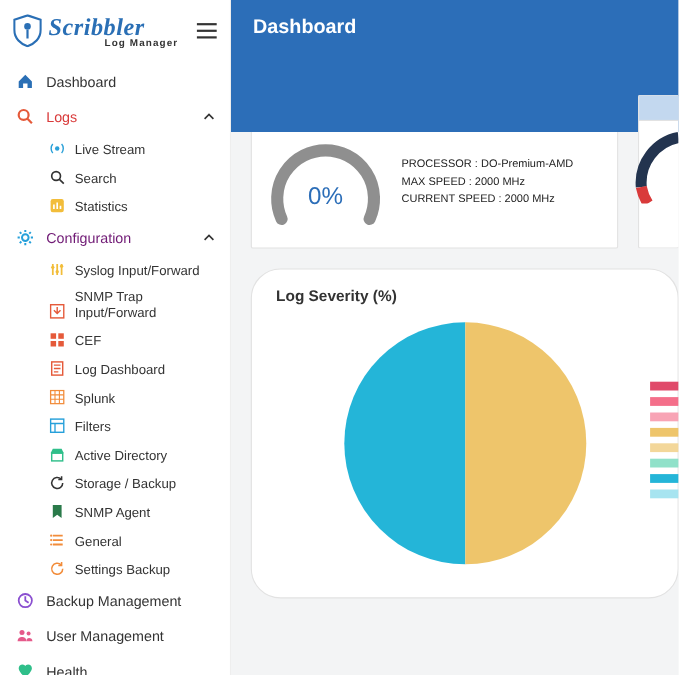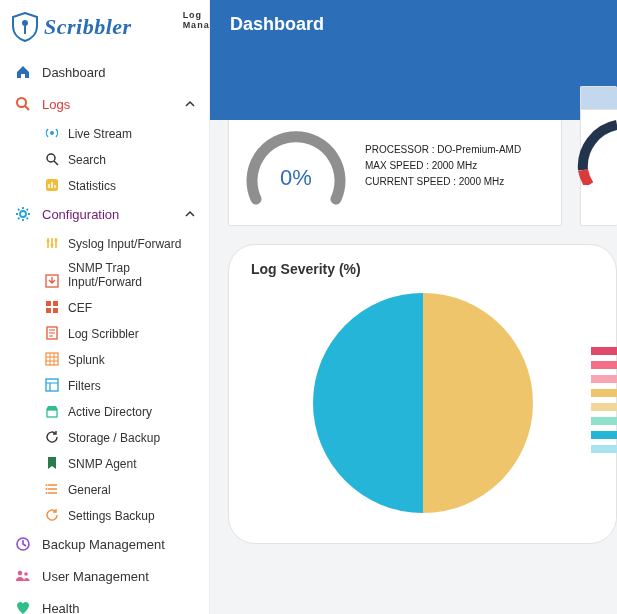--- a/index.html
+++ b/index.html
@@ -5,21 +5,21 @@
   * { box-sizing: border-box; margin: 0; padding: 0; }
   body { font-family: -apple-system, BlinkMacSystemFont, "Segoe UI", Arial, sans-serif; font-size: 13px; color: #333; background: #fff; overflow: hidden; width: 617px; height: 614px; }
   .app { display: flex; width: 617px; height: 614px; }
 
   
   .sidebar { width: 210px; background: #fff; border-right: 1px solid #eee; display: flex; flex-direction: column; padding-top: 8px; }
   .brandbar { display: flex; align-items: center; justify-content: space-between; padding: 4px 12px 10px 12px; }
   .brand { display: flex; align-items: center; gap: 6px; }
   .brand-name { font-family: Georgia, serif; font-style: italic; font-weight: 600; font-size: 22px; color: #2a6fb5; letter-spacing: .5px; }
   .brand-sub { font-size: 9px; font-weight: 700; color: #333; letter-spacing: 1px; margin-top: -4px; margin-left: 35px; padding-left: 16px; }
-  .brand-wrap { display: flex; flex-direction: row; }
+  .brand-wrap { display: flex; flex-direction: column; }
   .hamburger { width: 18px; height: 14px; display: flex; flex-direction: column; justify-content: space-between; cursor: pointer; }
   .hamburger span { height: 2px; background: #333; display: block; }
 
   .nav { padding: 4px 0; }
   .nav-item { display: flex; align-items: center; padding: 7px 14px; cursor: pointer; color: #333; }
   .nav-item .icon { width: 18px; height: 18px; margin-right: 10px; display: inline-flex; align-items: center; justify-content: center; }
   .nav-item .label { flex: 1; font-size: 13px; }
   .nav-item .chev { width: 10px; height: 10px; }
   .sub { padding-left: 22px; }
   .sub .nav-item { padding: 5px 14px 5px 22px; font-size: 12px; align-items: flex-end; }
@@ -189,21 +189,21 @@
             </span>
             <span class="label">CEF</span>
           </div>
         <div class="nav-item">
             <span class="icon">
               <svg width="14" height="14" viewBox="0 0 14 14">
                 <rect x="2" y="1" width="10" height="12" fill="none" stroke="#e55a3a" stroke-width="1.3"></rect>
                 <path d="M4 4 H10 M4 7 H10 M4 10 H8" stroke="#e55a3a" stroke-width="1.2"></path>
               </svg>
             </span>
-            <span class="label">Log Scribbler</span>
+            <span class="label">Log Dashboard</span>
           </div>
         <div class="nav-item">
             <span class="icon">
               <svg width="14" height="14" viewBox="0 0 14 14">
                 <rect x="1" y="1" width="12" height="12" fill="none" stroke="#f28c3a" stroke-width="1.2"></rect>
                 <path d="M1 5 H13 M1 9 H13 M5 1 V13 M9 1 V13" stroke="#f28c3a" stroke-width="1"></path>
               </svg>
             </span>
             <span class="label">Splunk</span>
           </div>

